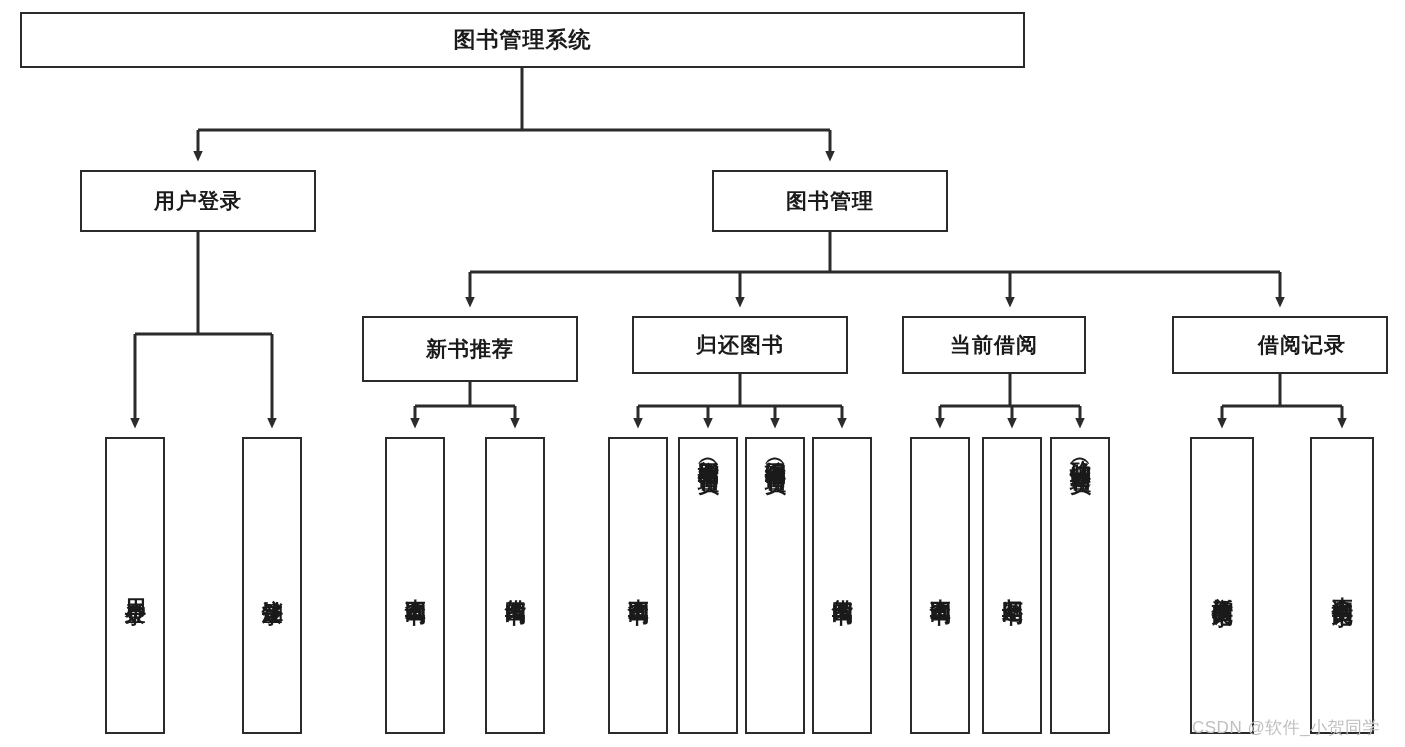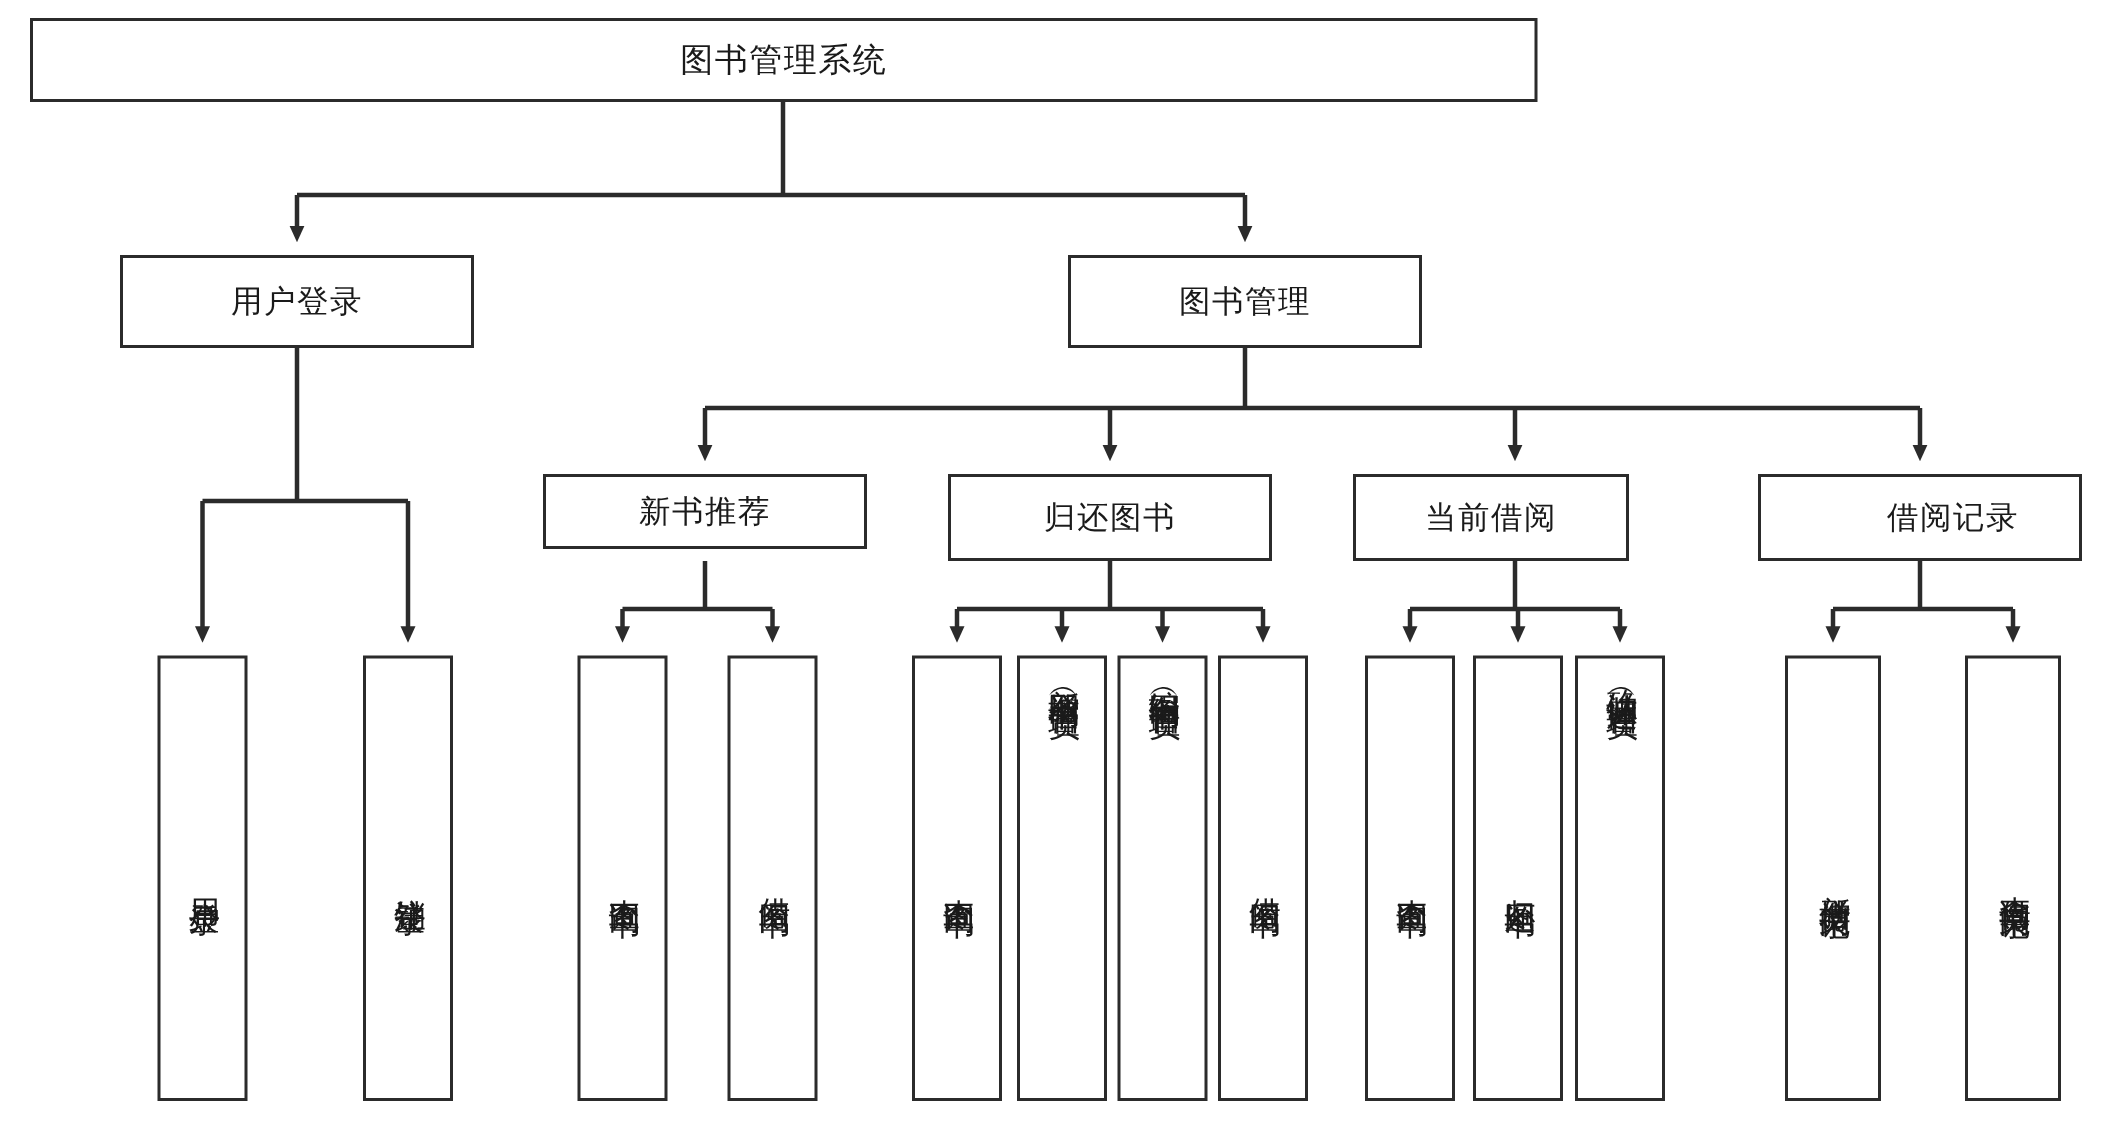--- a/index.html
+++ b/index.html
@@ -26,20 +26,21 @@
   }
   .node {
     position: absolute;
     box-sizing: border-box;
     border: 2.5px solid #2b2b2b;
     background: #ffffff;
     display: flex;
     align-items: center;
     justify-content: center;
     color: #1a1a1a;
+    font-weight: bold;
   }
   .node.horiz {
     font-size: 21px;
     letter-spacing: 1px;
   }
   .node.title {
     font-size: 22px;
   }
   .node.leaf {
     align-items: center;
@@ -126,21 +127,21 @@
   <div id="nodes-layer">
       <div class="node horiz title" style="left: 20px; top: 12px; width: 1005px; height: 56px;">
         <span>图书管理系统</span>
       </div>
       <div class="node horiz" style="left: 80px; top: 170px; width: 236px; height: 62px;">
         <span>用户登录</span>
       </div>
       <div class="node horiz" style="left: 712px; top: 170px; width: 236px; height: 62px;">
         <span>图书管理</span>
       </div>
-      <div class="node horiz" style="left: 362px; top: 316px; width: 216px; height: 50px;">
+      <div class="node horiz" style="left: 362px; top: 316px; width: 216px; height: 66px;">
         <span>新书推荐</span>
       </div>
       <div class="node horiz" style="left: 632px; top: 316px; width: 216px; height: 58px;">
         <span>归还图书</span>
       </div>
       <div class="node horiz" style="left: 902px; top: 316px; width: 184px; height: 58px;">
         <span>当前借阅</span>
       </div>
       <div class="node horiz" style="left: 1172px; top: 316px; width: 216px; height: 58px; padding-left: 44px;">
         <span>借阅记录</span>
@@ -179,14 +180,15 @@
         <span class="vtext">确认归还（管理员）</span>
       </div>
       <div class="node leaf" style="left: 1190px; top: 437px; width: 64px; height: 297px;">
         <span class="vtext">新增借阅记录</span>
       </div>
       <div class="node leaf" style="left: 1310px; top: 437px; width: 64px; height: 297px;">
         <span class="vtext">查询借阅记录</span>
       </div>
     </div>
 
+  <div class="watermark" style="left: 1192px; top: 716px;">CSDN @软件_小贺同学</div>
 
 </div>
 
 </body></html>

